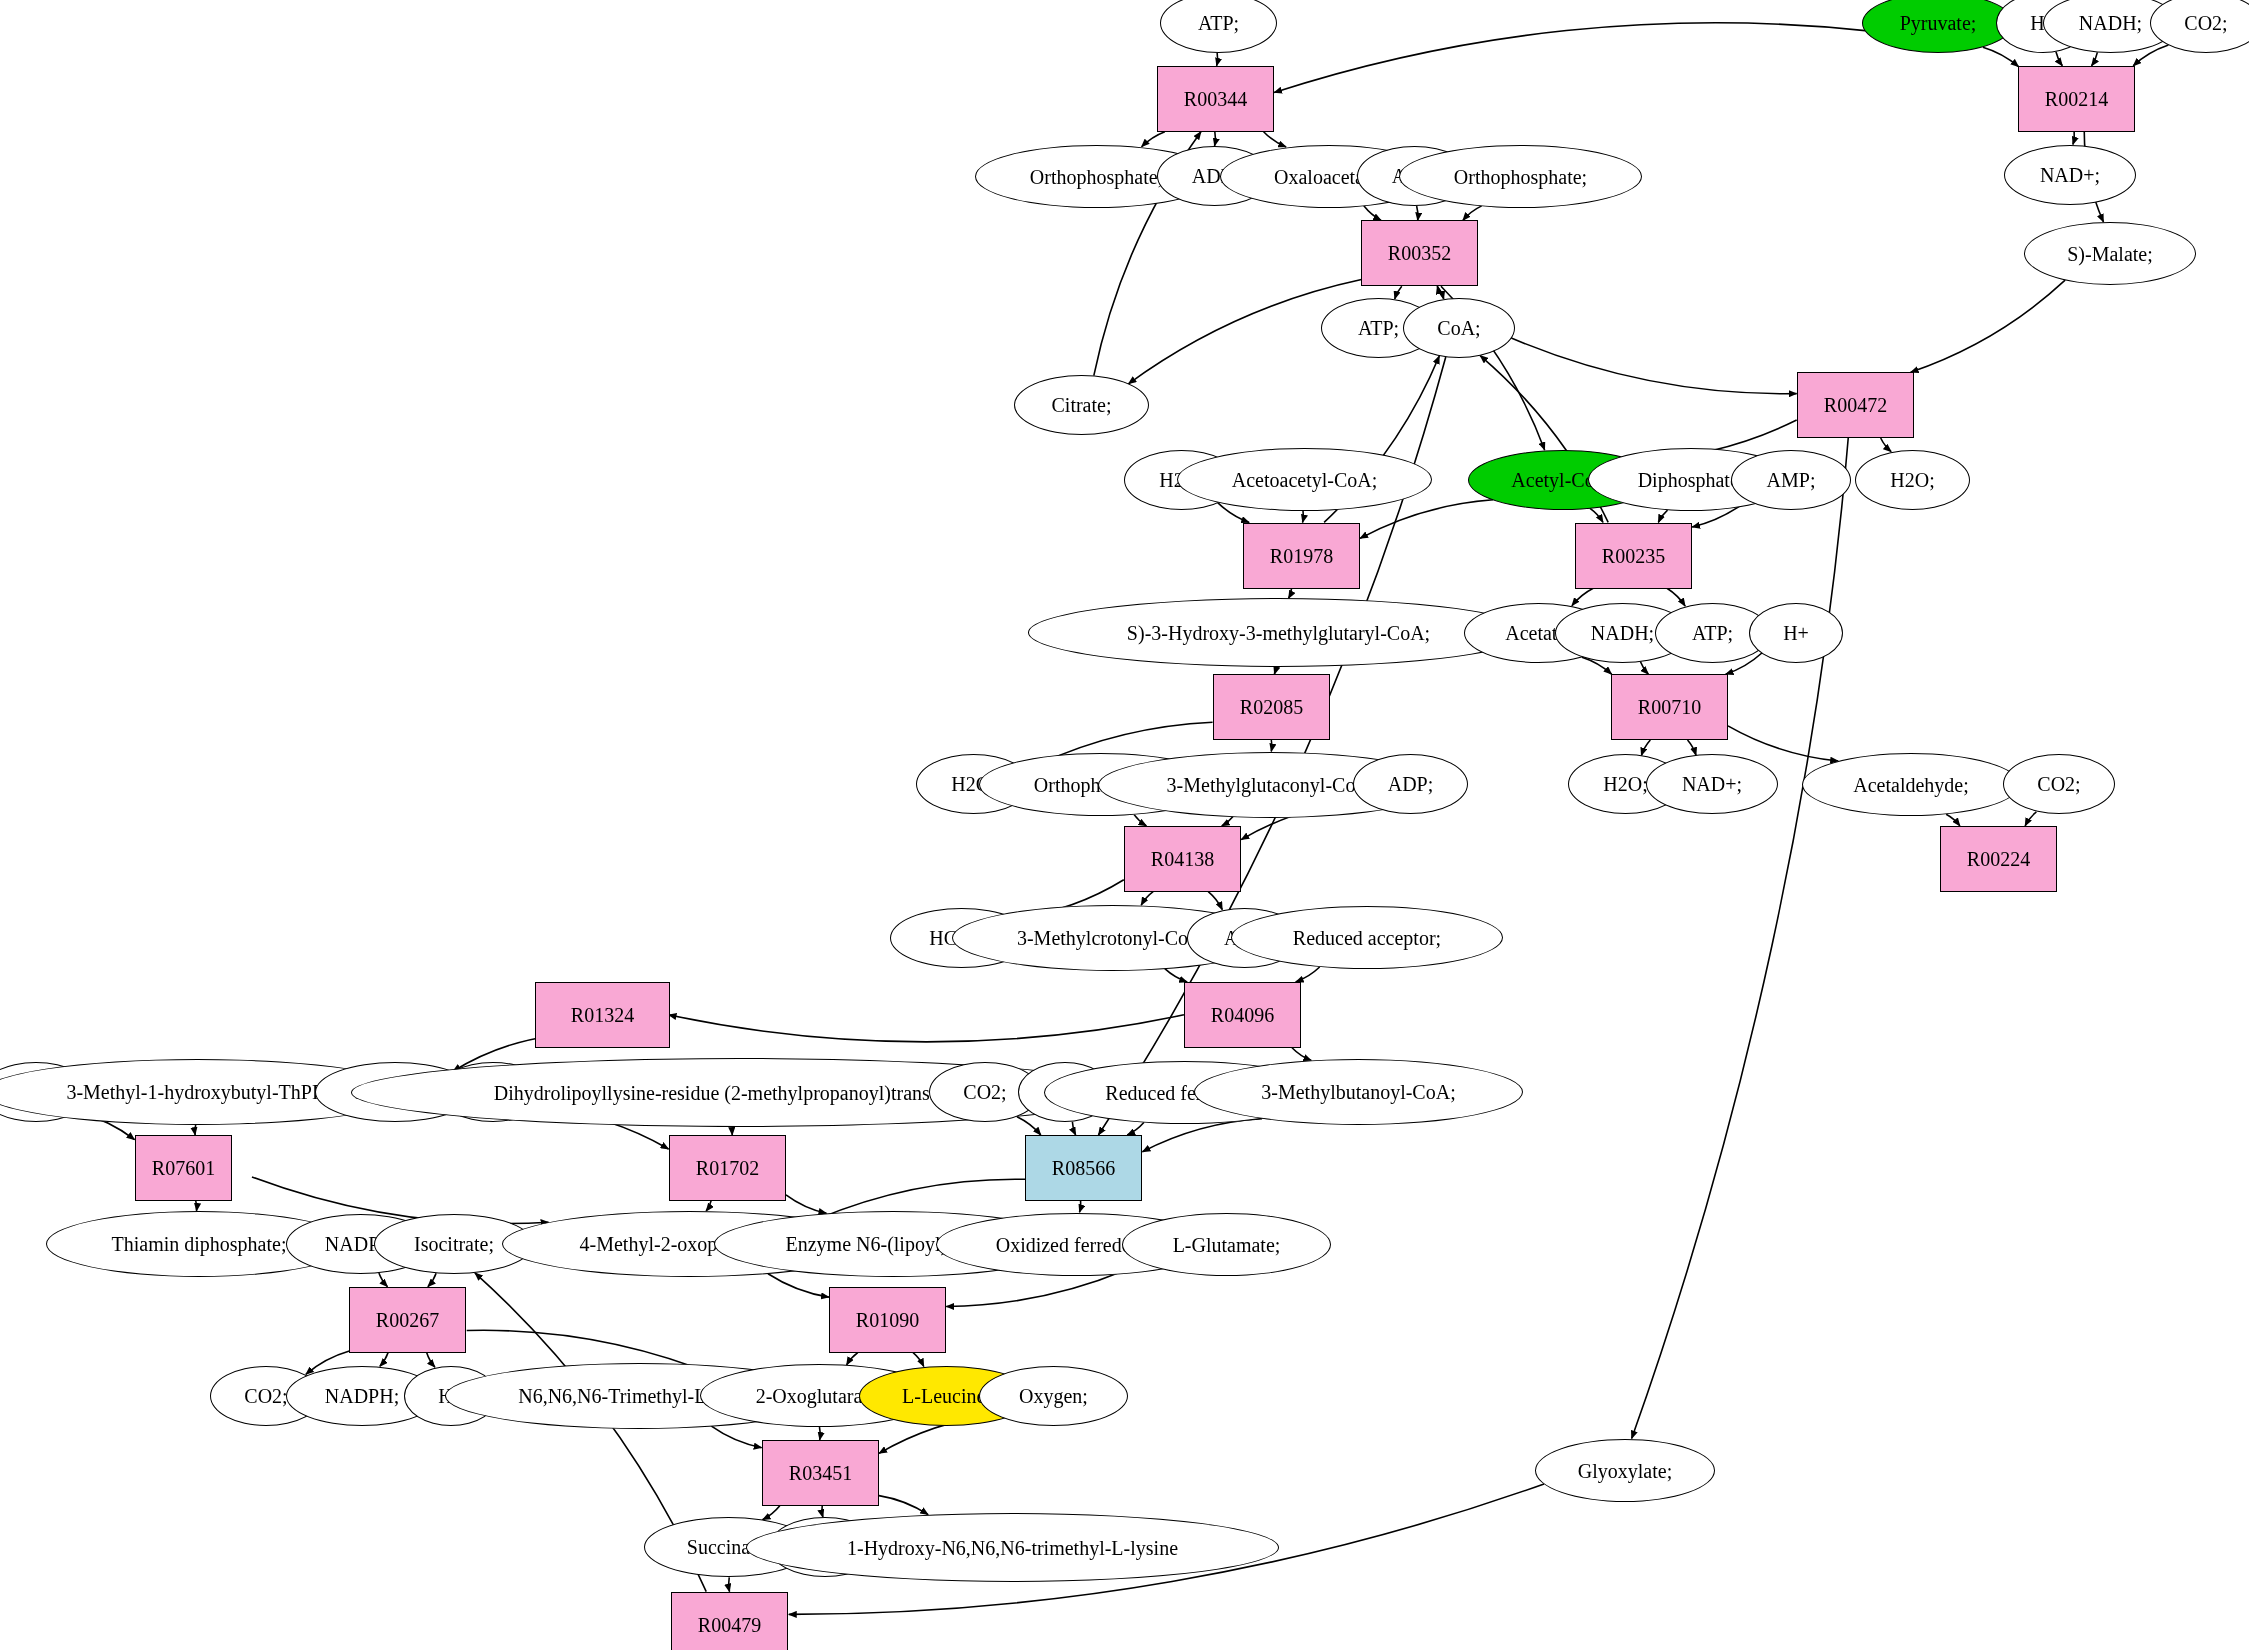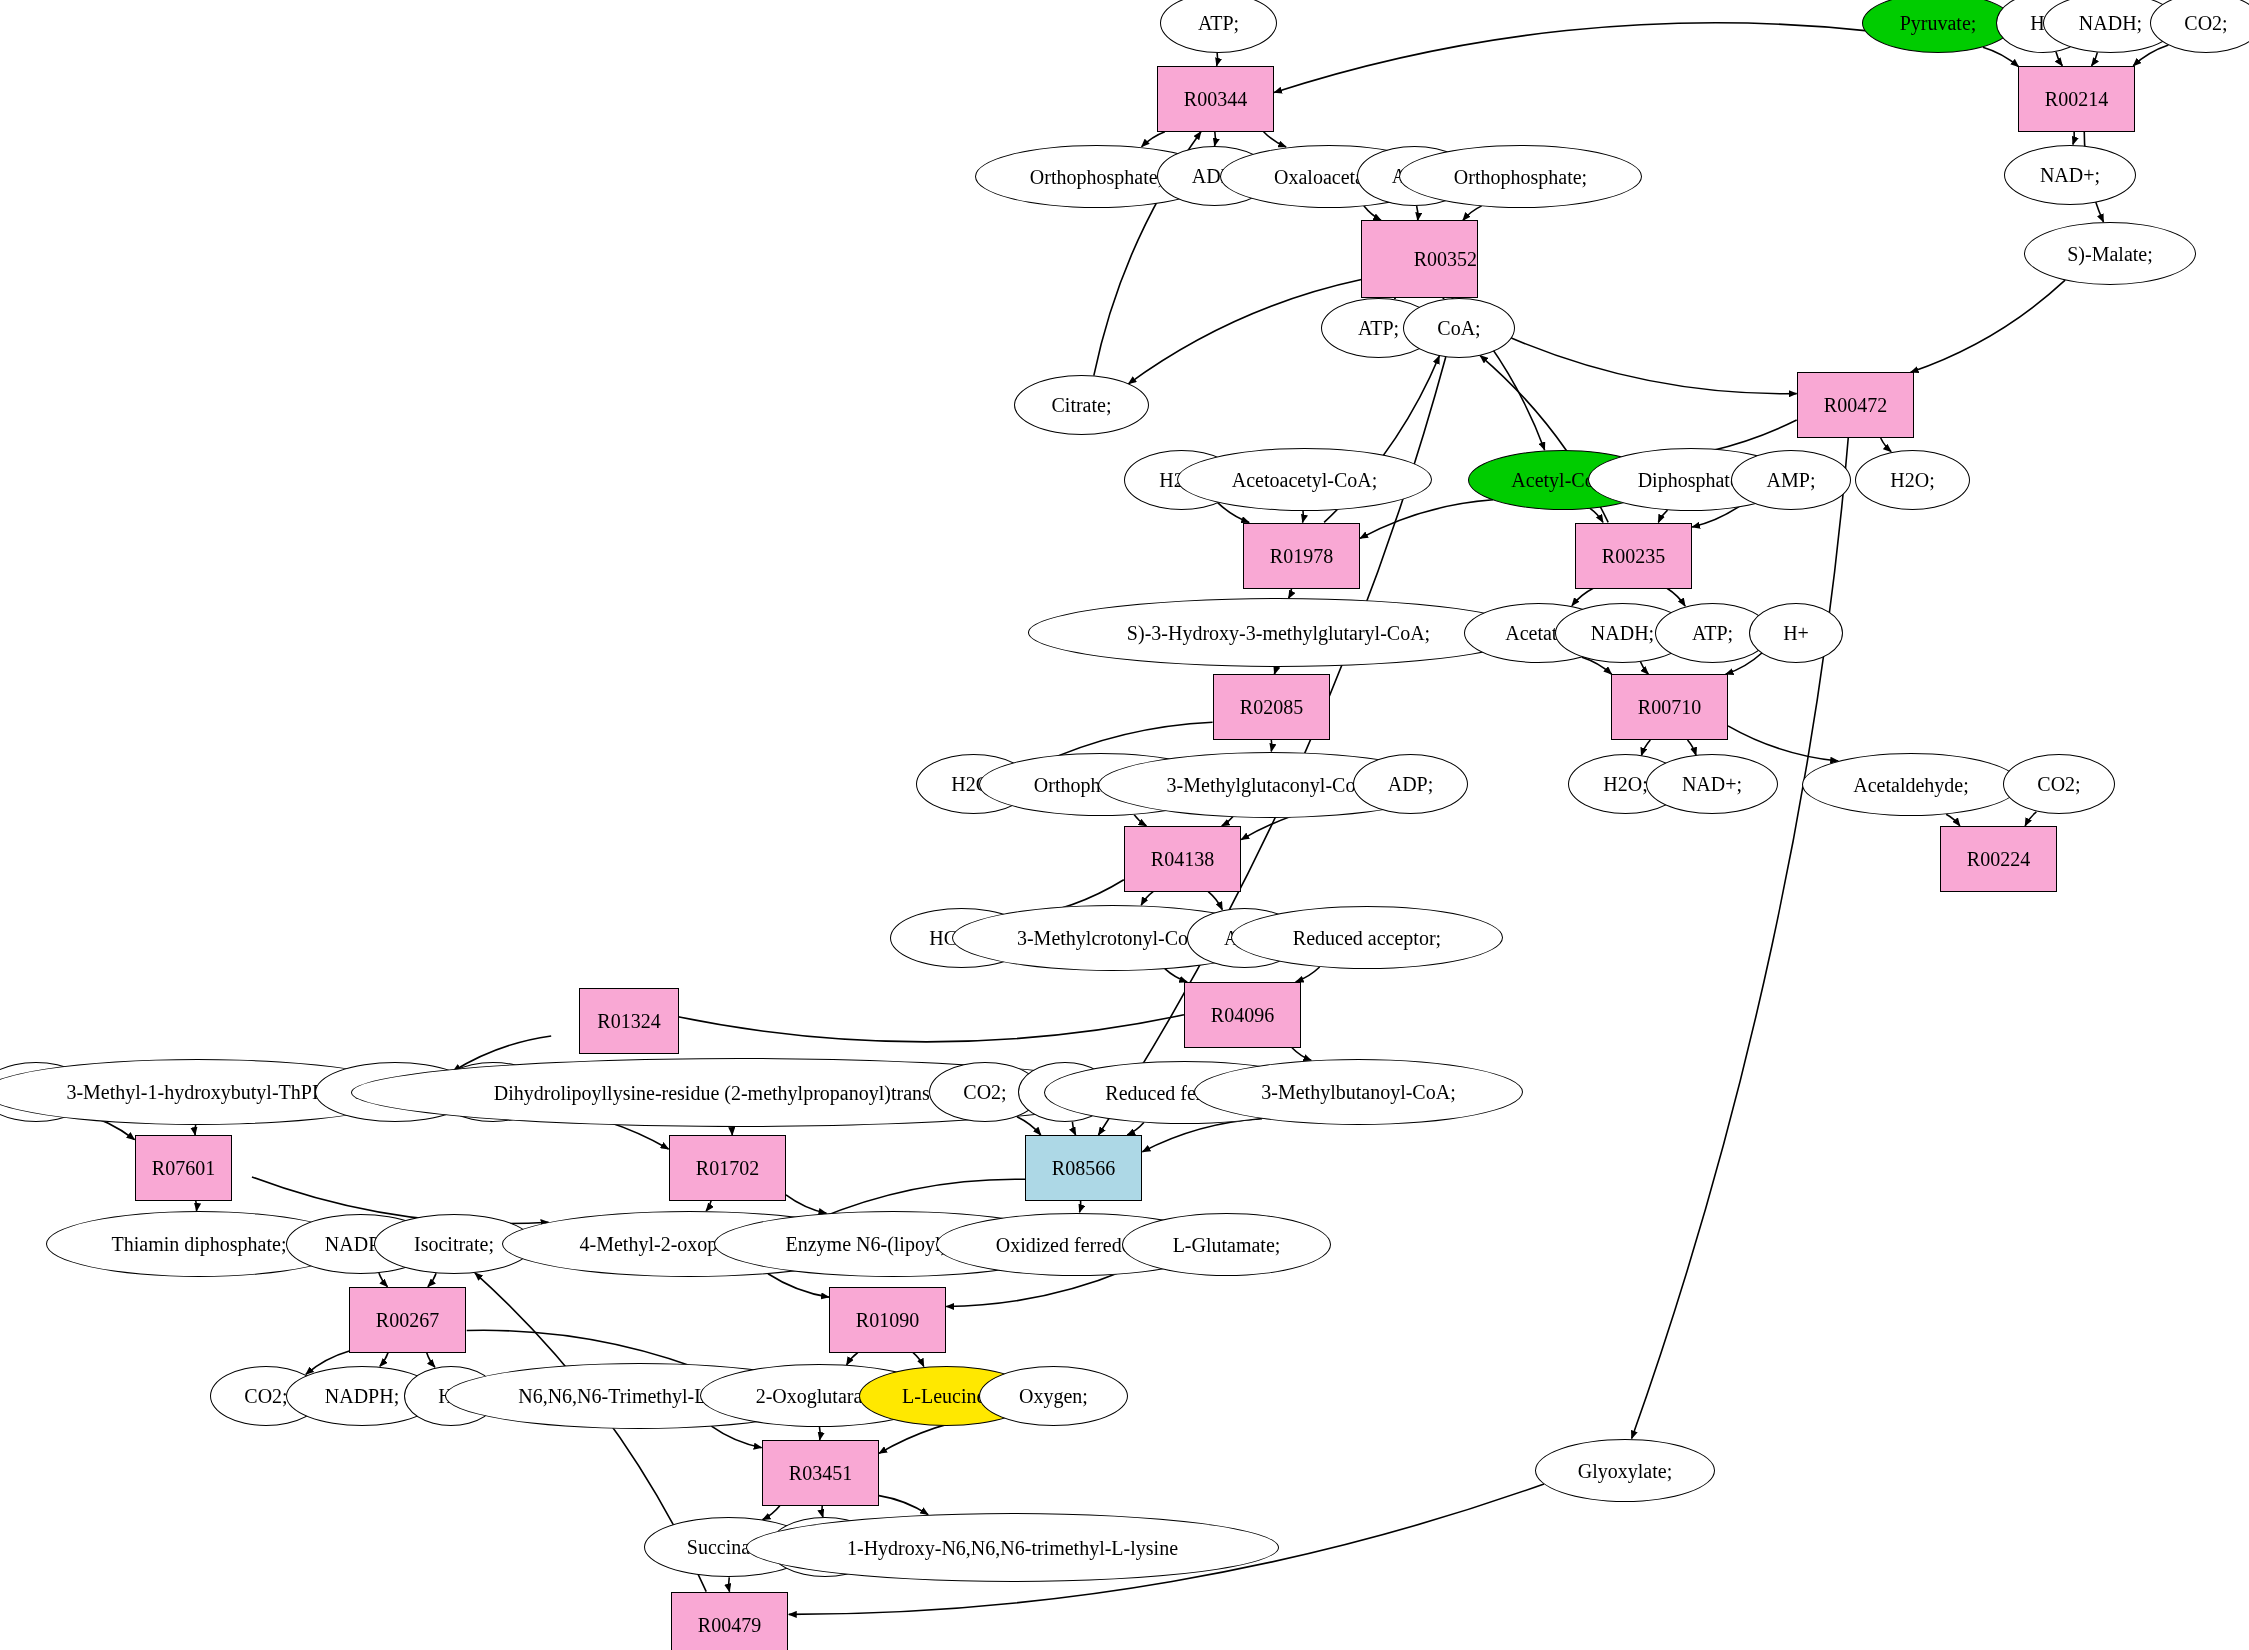--- a/index.html
+++ b/index.html
@@ -182,21 +182,21 @@
       </div>
       <div class="node cpd" style="left: 1357px; top: 146px; width: 115px; height: 60px;">
         <span class="lbl">ADP;</span>
       </div>
       <div class="node cpd" style="left: 1399px; top: 145px; width: 243px; height: 63px;">
         <span class="lbl">Orthophosphate;</span>
       </div>
       <div class="node cpd" style="left: 2024px; top: 222px; width: 172px; height: 63px;">
         <span class="lbl">S)-Malate;</span>
       </div>
-      <div class="node rxn" style="left: 1361px; top: 220px; width: 117px; height: 78px; justify-content: flex-end;">
+      <div class="node rxn" style="left: 1361px; top: 220px; width: 117px; height: 66px;">
         <span class="lbl">R00352</span>
       </div>
       <div class="node cpd" style="left: 1321px; top: 298px; width: 115px; height: 60px;">
         <span class="lbl">ATP;</span>
       </div>
       <div class="node cpd" style="left: 1403px; top: 298px; width: 112px; height: 60px;">
         <span class="lbl">CoA;</span>
       </div>
       <div class="node cpd" style="left: 1014px; top: 375px; width: 135px; height: 60px;">
         <span class="lbl">Citrate;</span>
@@ -284,21 +284,21 @@
       </div>
       <div class="node cpd" style="left: 952px; top: 905px; width: 321px; height: 66px;">
         <span class="lbl">3-Methylcrotonyl-CoA;</span>
       </div>
       <div class="node cpd" style="left: 1187px; top: 908px; width: 115px; height: 60px;">
         <span class="lbl">ATP;</span>
       </div>
       <div class="node cpd" style="left: 1231px; top: 906px; width: 272px; height: 63px;">
         <span class="lbl">Reduced acceptor;</span>
       </div>
-      <div class="node rxn" style="left: 579px; top: 982px; width: 100px; height: 66px; margin-top: 6px;">
+      <div class="node rxn" style="left: 535px; top: 982px; width: 135px; height: 66px;">
         <span class="lbl">R01324</span>
       </div>
       <div class="node rxn" style="left: 1184px; top: 982px; width: 117px; height: 66px; text-align: center;">
         <span class="lbl">R04096</span>
       </div>
       <div class="node cpd" style="left: -20px; top: 1062px; width: 112px; height: 60px;">
         <span class="lbl">CO2;</span>
       </div>
       <div class="node cpd" style="left: -17px; top: 1059px; width: 429px; height: 66px;">
         <span class="lbl">3-Methyl-1-hydroxybutyl-ThPP;</span>

